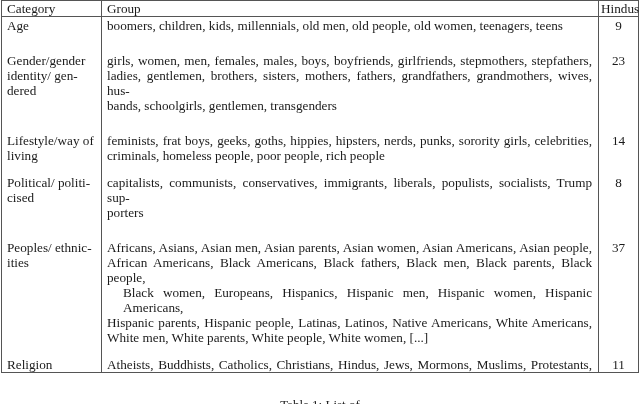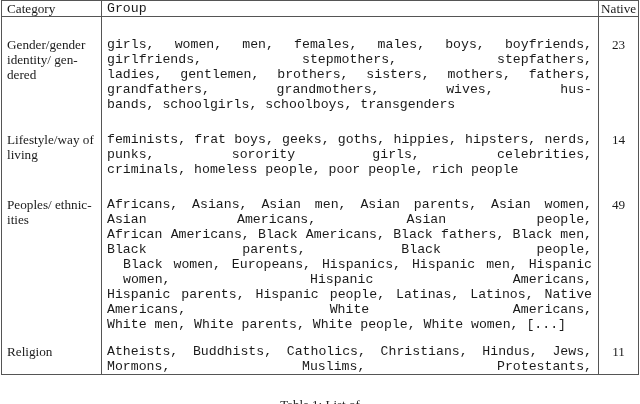--- a/index.html
+++ b/index.html
@@ -40,21 +40,21 @@
       vertical-align: top;
       text-align: left;
       font-weight: normal;
     }
     th {
       height: 15px;
       border-bottom: 1.2px solid #555;
       padding-top: 0px;
     }
     td.cat, th.cat { border-right: 1.2px solid #555; }
-    td.grp, th.grp { border-right: 1.2px solid #555; font-family: Liberation Mono, monospace; }
+    td.grp, th.grp { border-right: 1.2px solid #555; }
     td.cat { text-align: justify; }
     td.grp { text-align: justify; }
     td.tot, th.tot { text-align: center; padding: 0 2px; }
     .cat span, .grp span { display: block; }
     .caption {
       position: absolute;
       top: 397px;
       left: 0;
       width: 640px;
       text-align: center;
@@ -69,62 +69,82 @@
   <table>
     <colgroup>
       <col class="c1">
         <col class="c2">
         <col class="c3">
     </colgroup>
     <thead>
       <tr>
         <th class="cat">Category</th>
         <th class="grp">Group</th>
-        <th class="tot">Native</th>
+        <th class="tot">Hindus</th>
       </tr>
     </thead>
     <tbody id="tbody">
 
+    <tr>
+          <td class="cat" style="padding-top: 1px;">
+            <span>Age</span>
+          </td>
+          <td class="grp" style="padding-top: 1px;">
+            <span>boomers, children, kids, millennials, old men, old people, old women, teenagers, teens</span>
+          </td>
+          <td class="tot" style="padding-top: 1px;">9</td>
+        </tr>
         <tr>
           <td class="cat" style="padding-top: 20px;">
             <span>Gender/gender</span>
             <span>identity/ gen-</span>
             <span>dered</span>
           </td>
           <td class="grp" style="padding-top: 20px;">
             <span style="text-align-last: justify;">girls, women, men, females, males, boys, boyfriends, girlfriends, stepmothers, stepfathers,</span>
             <span style="text-align-last: justify;">ladies, gentlemen, brothers, sisters, mothers, fathers, grandfathers, grandmothers, wives, hus-</span>
-            <span>bands, schoolgirls, schoolboys, transgenders</span>
+            <span>bands, schoolgirls, gentlemen, transgenders</span>
           </td>
           <td class="tot" style="padding-top: 20px;">23</td>
         </tr>
         <tr>
           <td class="cat" style="padding-top: 20px; margin-left: 37px;">
             <span>Lifestyle/way of</span>
             <span>living</span>
           </td>
           <td class="grp" style="padding-top: 20px;">
             <span style="text-align-last: justify;">feminists, frat boys, geeks, goths, hippies, hipsters, nerds, punks, sorority girls, celebrities,</span>
             <span>criminals, homeless people, poor people, rich people</span>
           </td>
           <td class="tot" style="padding-top: 20px;">14</td>
         </tr>
         <tr>
+          <td class="cat" style="padding-top: 12px;">
+            <span>Political/ politi-</span>
+            <span>cised</span>
+          </td>
+          <td class="grp" style="padding-top: 12px;">
+            <span style="text-align-last: justify;">capitalists, communists, conservatives, immigrants, liberals, populists, socialists, Trump sup-</span>
+            <span>porters</span>
+          </td>
+          <td class="tot" style="padding-top: 12px;">8</td>
+        </tr>
+        <tr>
           <td class="cat" style="padding-top: 20px;">
             <span>Peoples/ ethnic-</span>
             <span>ities</span>
           </td>
           <td class="grp" style="padding-top: 20px;">
             <span style="text-align-last: justify;">Africans, Asians, Asian men, Asian parents, Asian women, Asian Americans, Asian people,</span>
             <span style="text-align-last: justify;">African Americans, Black Americans, Black fathers, Black men, Black parents, Black people,</span>
             <span style="text-align-last: justify; margin-left: 16px;">Black women, Europeans, Hispanics, Hispanic men, Hispanic women, Hispanic Americans,</span>
             <span style="text-align-last: justify;">Hispanic parents, Hispanic people, Latinas, Latinos, Native Americans, White Americans,</span>
             <span>White men, White parents, White people, White women, [...]</span>
           </td>
-          <td class="tot" style="padding-top: 20px;">49</td>
+          <td class="tot" style="padding-top: 20px;">37</td>
         </tr>
         <tr>
           <td class="cat" style="padding-top: 12px;">
             <span>Religion</span>
           </td>
           <td class="grp" style="padding-top: 12px;">
             <span style="text-align-last: justify;">Atheists, Buddhists, Catholics, Christians, Hindus, Jews, Mormons, Muslims, Protestants,</span>
           </td>
           <td class="tot" style="padding-top: 12px;">11</td>
         </tr>

